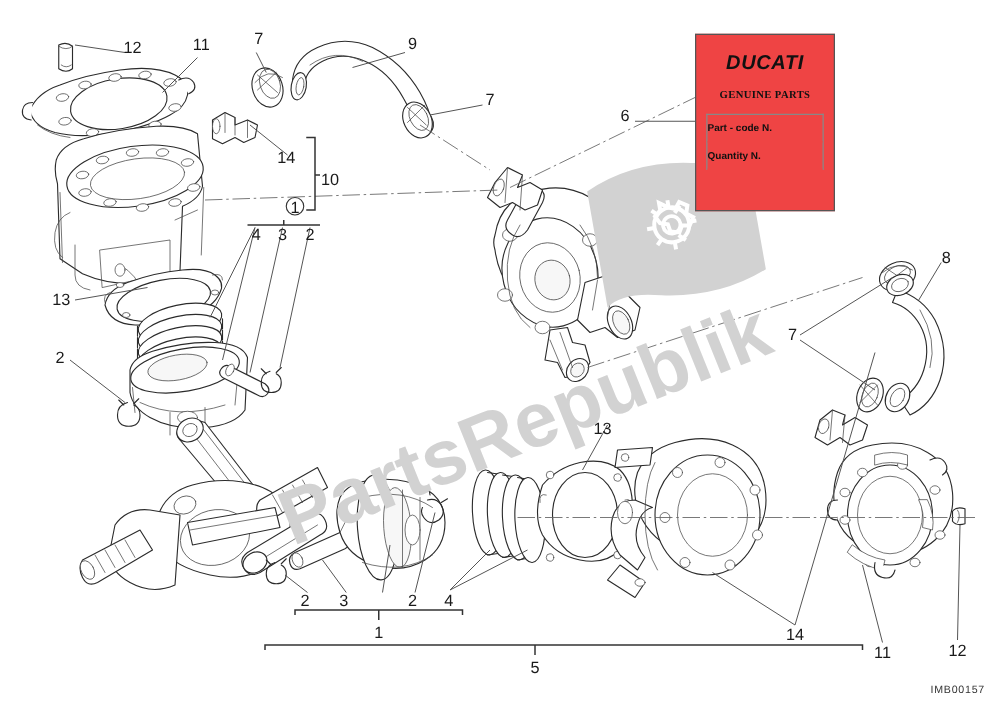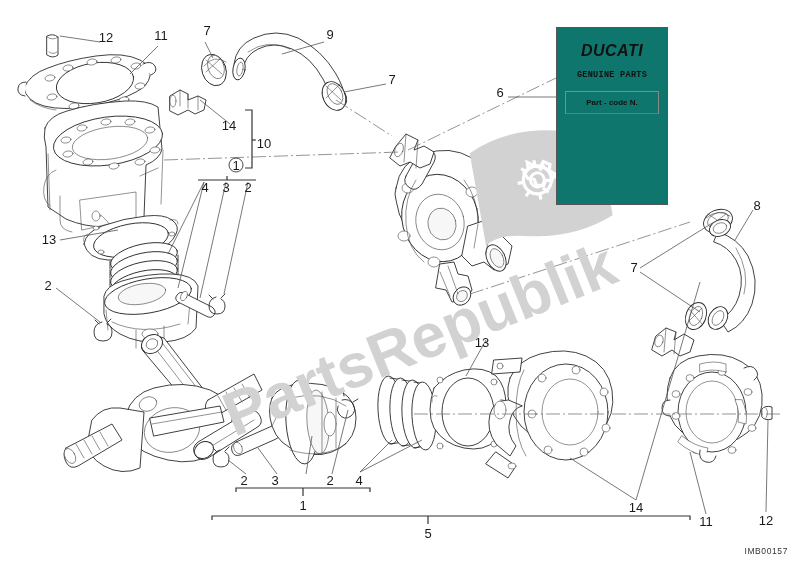--- a/index.html
+++ b/index.html
@@ -65,54 +65,53 @@
     font-size: 13px;
     fill: #1a1a1a;
   }
 
   
   #ducati-box {
     position: absolute;
     left: 556px;
     top: 27px;
     width: 112px;
-    height: 178px;
+    height: 142px;
     border: 1.4px solid #555555;
-    background: #0f766e;
+    background: #ef4444;
     z-index: 5;
     box-sizing: border-box;
   }
   #ducati-brand {
     text-align: center;
     font-family: "Liberation Sans", sans-serif;
     font-weight: bold;
     font-style: italic;
     font-size: 16px;
     letter-spacing: 0.5px;
     color: #111111;
     margin-top: 14px;
   }
   #ducati-sub {
     text-align: center;
-    font-family: Liberation Mono, monospace;
+    font-family: Liberation Serif, serif;
     font-weight: bold;
     font-size: 8.5px;
     letter-spacing: 0.3px;
     color: #111111;
     margin-top: 10px;
   }
   #ducati-table {
     margin: 11px 8px 0 8px;
     border: 1px solid #888888;
     border-bottom: none;
     box-sizing: border-box;
   }
   .duc-row {
     border-bottom: 1px solid #ef4444;
-    text-align: center;
     font-family: "Liberation Sans", sans-serif;
     font-weight: bold;
     font-size: 8px;
     color: #111111;
     padding: 6px 0 6px 0;
   }
 
   
   .wm-text {
     font-family: "Liberation Sans", sans-serif;
@@ -566,18 +565,19 @@
       <text class="num" x="706" y="526" text-anchor="middle">11</text>
       <text class="num" x="766" y="525" text-anchor="middle">12</text>
     </g>
   </svg>
 
   <div id="ducati-box">
     <div id="ducati-brand">DUCATI</div>
     <div id="ducati-sub">GENUINE PARTS</div>
     <div id="ducati-table">
       <div class="duc-row">Part - code N.</div>
+      <div class="duc-row">Quantity N.</div>
     </div>
   </div>
 
   <div id="img-code">IMB00157</div>
 
 </div>
 
 </body></html>

